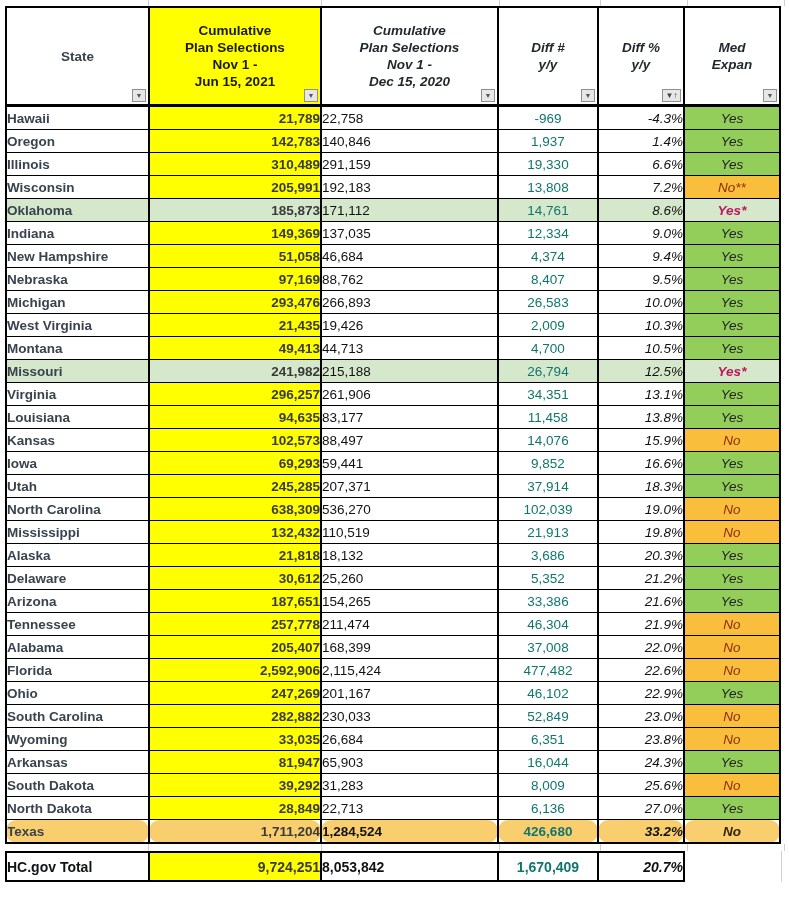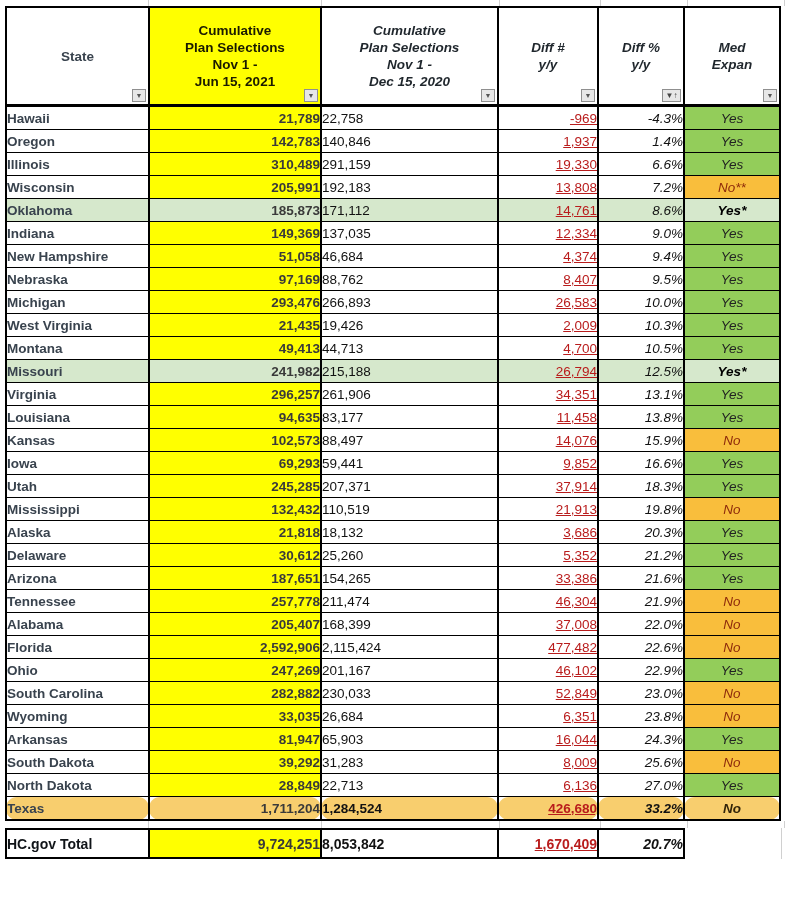--- a/index.html
+++ b/index.html
@@ -24,26 +24,26 @@
   th.h-state{color:var(--state-text);}
   th.h-italic{font-style:italic;font-weight:bold;color:#1f262c;}
   th.h-y21{background:var(--yellow);color:#1a1a00;}
   .filter{position:absolute;right:2px;bottom:2px;width:14px;height:13px;background:#e7e7e7;
     border:1px solid #8f8f8f;display:flex;align-items:center;justify-content:center;
     font-size:7px;color:#555;font-style:normal;font-weight:normal;cursor:pointer;box-sizing:border-box;}
   .filter.sort{width:19px;letter-spacing:0;font-size:8px;color:#444;}
   td.c-state{text-align:left;padding-right:4px;font-weight:bold;color:var(--state-text);}
   td.c-y21{background:var(--yellow);text-align:right;padding-right:6px;font-weight:bold;color:#3a3a3a;}
   td.c-y20{padding-right:6px;color:#121212;}
-  td.c-dn{text-align:right;padding-right:6px;color:#b91c1c;text-decoration:underline;}
+  td.c-dn{text-align:center;padding-right:6px;color:#0f766e;}
   td.c-dp{text-align:right;padding-right:13px;font-style:italic;color:#121212;}
   td.c-med{text-align:center;font-style:italic;color:#222;}
   td.med-yes{background:var(--green);}
   td.med-no{background:var(--orange);color:var(--no-text);margin-top:9px;}
-  td.med-yes-pale{font-weight:bold;color:#000000;}
+  td.med-yes-pale{font-weight:bold;color:#be185d;}
   td.med-no-gold{color:var(--no-text);}
   tr.row-pale td{background:var(--pale);}
   tr.row-gold td{background:var(--gold);}
   tr.row-bold td{font-weight:bold;border-radius:11px;}
   tr.row-bold td.c-med{color:#33250a;}
   .total-wrap{display:flex;align-items:stretch;}
   #totalTbl{border:2px solid #000;}
   #totalTbl td{border:2px solid #000;height:27px;font-size:14px;font-weight:bold;
     padding:0;overflow:hidden;white-space:nowrap;}
   #totalTbl td.c-state{color:#101418;}
@@ -238,20 +238,28 @@
           <td class="c-dp">16.6%</td>
           <td class="c-med med-yes">Yes</td>
         </tr>
         <tr class="row-normal">
           <td class="c-state">Utah</td>
           <td class="c-y21">245,285</td>
           <td class="c-y20">207,371</td>
           <td class="c-dn">37,914</td>
           <td class="c-dp">18.3%</td>
           <td class="c-med med-yes">Yes</td>
+        </tr>
+        <tr class="row-normal">
+          <td class="c-state">North Carolina</td>
+          <td class="c-y21">638,309</td>
+          <td class="c-y20">536,270</td>
+          <td class="c-dn">102,039</td>
+          <td class="c-dp">19.0%</td>
+          <td class="c-med med-no">No</td>
         </tr>
         <tr class="row-normal">
           <td class="c-state">Mississippi</td>
           <td class="c-y21">132,432</td>
           <td class="c-y20">110,519</td>
           <td class="c-dn">21,913</td>
           <td class="c-dp">19.8%</td>
           <td class="c-med med-no">No</td>
         </tr>
         <tr class="row-normal">

